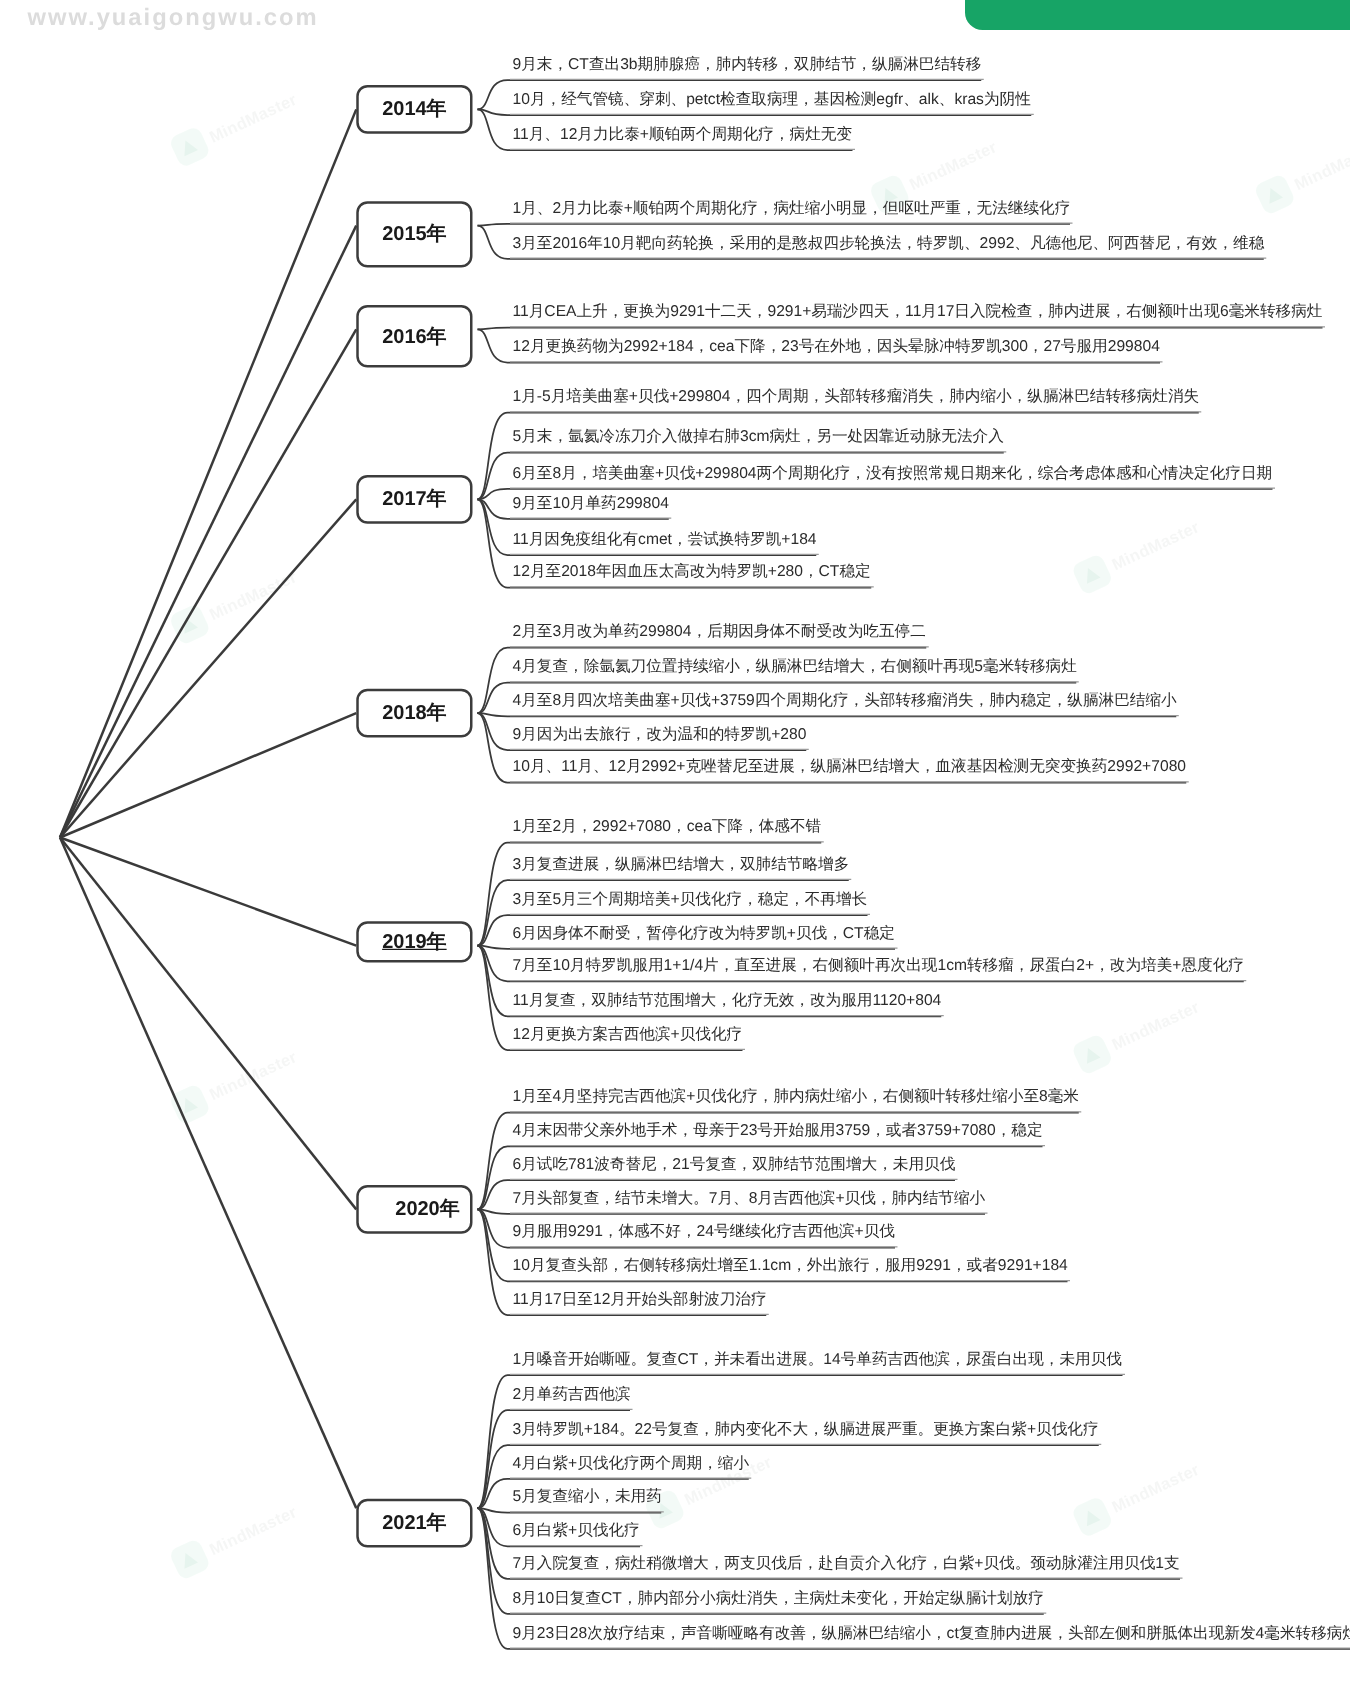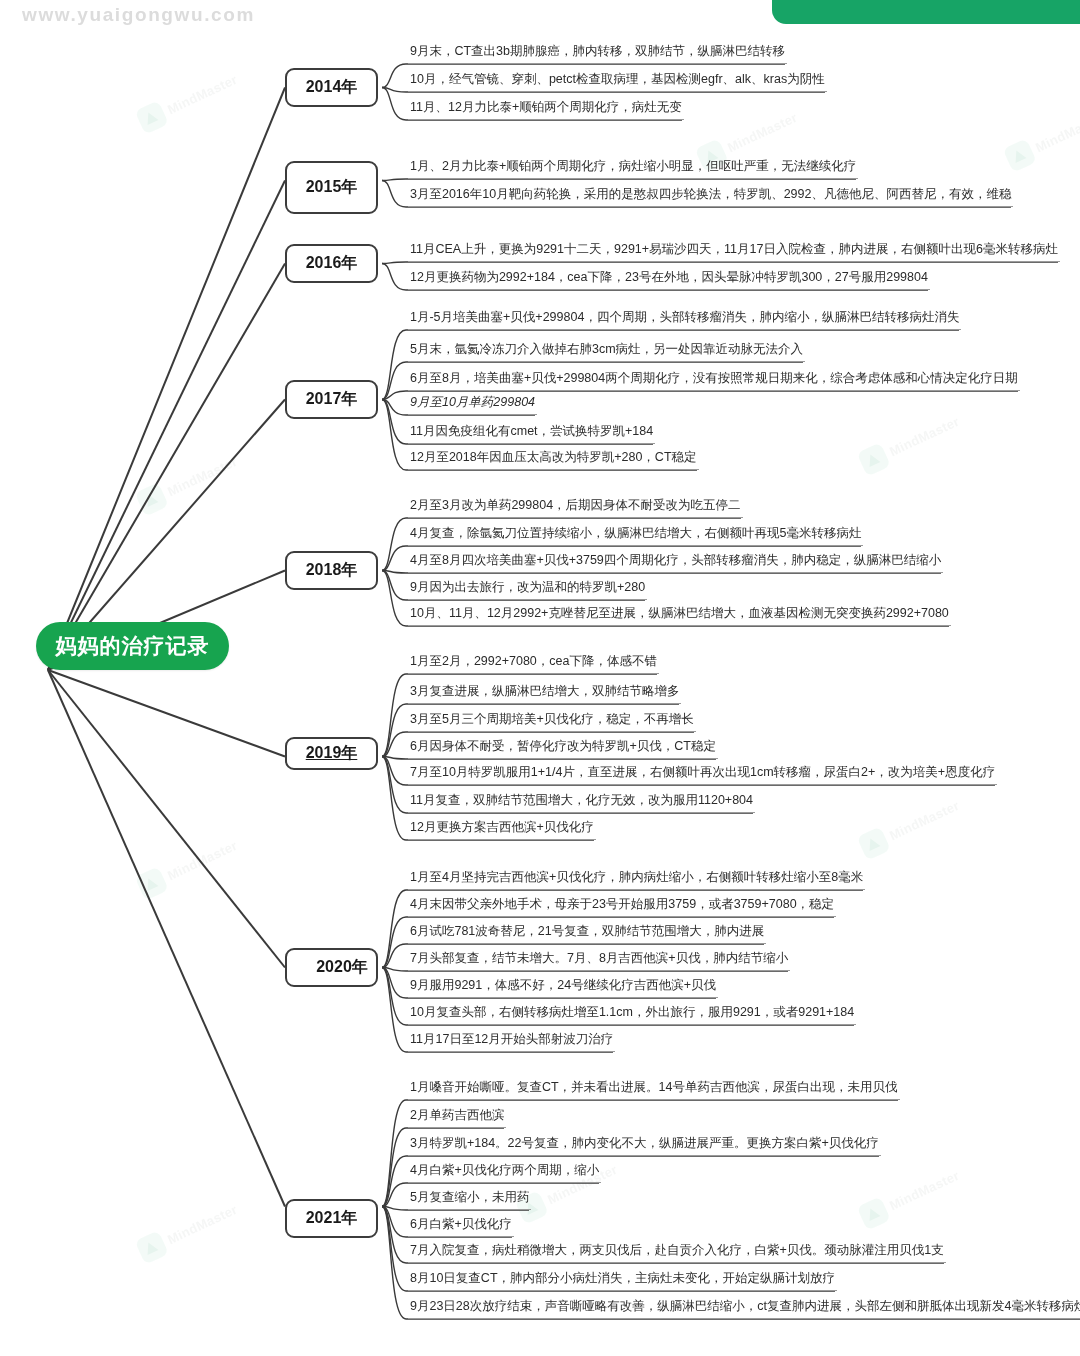--- a/index.html
+++ b/index.html
@@ -223,58 +223,57 @@
       <path d="M382,1206.5 C392.8,1206.5 388,1128 406,1128 L504,1128" fill="none" stroke="#3a3a3a" stroke-width="1.4"></path>
       <path d="M382,1206.5 C392.8,1206.5 388,1156 406,1156 L879,1156" fill="none" stroke="#3a3a3a" stroke-width="1.4"></path>
       <path d="M382,1206.5 C392.8,1206.5 388,1183 406,1183 L599,1183" fill="none" stroke="#3a3a3a" stroke-width="1.4"></path>
       <path d="M382,1206.5 C392.8,1206.5 388,1210 406,1210 L529,1210" fill="none" stroke="#3a3a3a" stroke-width="1.4"></path>
       <path d="M382,1206.5 C392.8,1206.5 388,1237 406,1237 L512,1237" fill="none" stroke="#3a3a3a" stroke-width="1.4"></path>
       <path d="M382,1206.5 C392.8,1206.5 388,1263 406,1263 L944,1263" fill="none" stroke="#3a3a3a" stroke-width="1.4"></path>
       <path d="M382,1206.5 C392.8,1206.5 388,1291 406,1291 L835,1291" fill="none" stroke="#3a3a3a" stroke-width="1.4"></path>
       <path d="M382,1206.5 C392.8,1206.5 388,1319 406,1319 L1086,1319" fill="none" stroke="#3a3a3a" stroke-width="1.4"></path>
     </svg>
 
-  <div class="root-node" style="left: 36px; top: 622px; width: 193px; height: 48px;">妈妈的治疗记录</div>
 
   <div id="branch-layer">
       <div class="year-node" style="left: 285px; top: 68px; width: 93px; height: 39px;">2014年</div>
       <div class="leaf" style="left: 408px; top: 44px;">9月末，CT查出3b期肺腺癌，肺内转移，双肺结节，纵膈淋巴结转移</div>
       <div class="leaf" style="left: 408px; top: 72px;">10月，经气管镜、穿刺、petct检查取病理，基因检测egfr、alk、kras为阴性</div>
       <div class="leaf" style="left: 408px; top: 100px;">11月、12月力比泰+顺铂两个周期化疗，病灶无变</div>
       <div class="year-node" style="left: 285px; top: 161px; width: 93px; height: 53px;">2015年</div>
       <div class="leaf" style="left: 408px; top: 159px;">1月、2月力比泰+顺铂两个周期化疗，病灶缩小明显，但呕吐严重，无法继续化疗</div>
       <div class="leaf" style="left: 408px; top: 187px;">3月至2016年10月靶向药轮换，采用的是憨叔四步轮换法，特罗凯、2992、凡德他尼、阿西替尼，有效，维稳</div>
-      <div class="year-node" style="left: 285px; top: 244px; width: 93px; height: 39px;">2016年</div>
+      <div class="year-node" style="left: 285px; top: 244px; width: 93px; height: 50px;">2016年</div>
       <div class="leaf" style="left: 408px; top: 242px;">11月CEA上升，更换为9291十二天，9291+易瑞沙四天，11月17日入院检查，肺内进展，右侧额叶出现6毫米转移病灶</div>
       <div class="leaf" style="left: 408px; top: 270px;">12月更换药物为2992+184，cea下降，23号在外地，因头晕脉冲特罗凯300，27号服用299804</div>
       <div class="year-node" style="left: 285px; top: 380px; width: 93px; height: 39px;">2017年</div>
       <div class="leaf" style="left: 408px; top: 310px;">1月-5月培美曲塞+贝伐+299804，四个周期，头部转移瘤消失，肺内缩小，纵膈淋巴结转移病灶消失</div>
       <div class="leaf" style="left: 408px; top: 342px;">5月末，氩氦冷冻刀介入做掉右肺3cm病灶，另一处因靠近动脉无法介入</div>
       <div class="leaf" style="left: 408px; top: 371px;">6月至8月，培美曲塞+贝伐+299804两个周期化疗，没有按照常规日期来化，综合考虑体感和心情决定化疗日期</div>
-      <div class="leaf" style="left: 408px; top: 395px; font-style: italic;">9月至10月单药299804</div>
+      <div class="leaf" style="left: 408px; top: 395px;">9月至10月单药299804</div>
       <div class="leaf" style="left: 408px; top: 424px;">11月因免疫组化有cmet，尝试换特罗凯+184</div>
       <div class="leaf" style="left: 408px; top: 450px;">12月至2018年因血压太高改为特罗凯+280，CT稳定</div>
       <div class="year-node" style="left: 285px; top: 551px; width: 93px; height: 39px;">2018年</div>
       <div class="leaf" style="left: 408px; top: 498px;">2月至3月改为单药299804，后期因身体不耐受改为吃五停二</div>
       <div class="leaf" style="left: 408px; top: 526px;">4月复查，除氩氦刀位置持续缩小，纵膈淋巴结增大，右侧额叶再现5毫米转移病灶</div>
       <div class="leaf" style="left: 408px; top: 553px;">4月至8月四次培美曲塞+贝伐+3759四个周期化疗，头部转移瘤消失，肺内稳定，纵膈淋巴结缩小</div>
       <div class="leaf" style="left: 408px; top: 580px;">9月因为出去旅行，改为温和的特罗凯+280</div>
       <div class="leaf" style="left: 408px; top: 606px;">10月、11月、12月2992+克唑替尼至进展，纵膈淋巴结增大，血液基因检测无突变换药2992+7080</div>
       <div class="year-node" style="left: 285px; top: 737px; width: 93px; height: 33px; text-decoration: underline;">2019年</div>
       <div class="leaf" style="left: 408px; top: 654px;">1月至2月，2992+7080，cea下降，体感不错</div>
       <div class="leaf" style="left: 408px; top: 684px;">3月复查进展，纵膈淋巴结增大，双肺结节略增多</div>
       <div class="leaf" style="left: 408px; top: 712px;">3月至5月三个周期培美+贝伐化疗，稳定，不再增长</div>
       <div class="leaf" style="left: 408px; top: 739px;">6月因身体不耐受，暂停化疗改为特罗凯+贝伐，CT稳定</div>
       <div class="leaf" style="left: 408px; top: 765px;">7月至10月特罗凯服用1+1/4片，直至进展，右侧额叶再次出现1cm转移瘤，尿蛋白2+，改为培美+恩度化疗</div>
       <div class="leaf" style="left: 408px; top: 793px;">11月复查，双肺结节范围增大，化疗无效，改为服用1120+804</div>
       <div class="leaf" style="left: 408px; top: 820px;">12月更换方案吉西他滨+贝伐化疗</div>
       <div class="year-node" style="left: 285px; top: 948px; width: 93px; height: 39px; padding-left: 21px;">2020年</div>
       <div class="leaf" style="left: 408px; top: 870px;">1月至4月坚持完吉西他滨+贝伐化疗，肺内病灶缩小，右侧额叶转移灶缩小至8毫米</div>
       <div class="leaf" style="left: 408px; top: 897px;">4月末因带父亲外地手术，母亲于23号开始服用3759，或者3759+7080，稳定</div>
-      <div class="leaf" style="left: 408px; top: 924px;">6月试吃781波奇替尼，21号复查，双肺结节范围增大，肺内进展</div>
+      <div class="leaf" style="left: 408px; top: 924px;">6月试吃781波奇替尼，21号复查，双肺结节范围增大，未用贝伐</div>
       <div class="leaf" style="left: 408px; top: 951px;">7月头部复查，结节未增大。7月、8月吉西他滨+贝伐，肺内结节缩小</div>
       <div class="leaf" style="left: 408px; top: 978px;">9月服用9291，体感不好，24号继续化疗吉西他滨+贝伐</div>
       <div class="leaf" style="left: 408px; top: 1005px;">10月复查头部，右侧转移病灶增至1.1cm，外出旅行，服用9291，或者9291+184</div>
       <div class="leaf" style="left: 408px; top: 1032px;">11月17日至12月开始头部射波刀治疗</div>
       <div class="year-node" style="left: 285px; top: 1187px; width: 93px; height: 39px; margin-top: 12px;">2021年</div>
       <div class="leaf" style="left: 408px; top: 1080px;">1月嗓音开始嘶哑。复查CT，并未看出进展。14号单药吉西他滨，尿蛋白出现，未用贝伐</div>
       <div class="leaf" style="left: 408px; top: 1108px;">2月单药吉西他滨</div>
       <div class="leaf" style="left: 408px; top: 1136px;">3月特罗凯+184。22号复查，肺内变化不大，纵膈进展严重。更换方案白紫+贝伐化疗</div>
       <div class="leaf" style="left: 408px; top: 1163px;">4月白紫+贝伐化疗两个周期，缩小</div>
       <div class="leaf" style="left: 408px; top: 1190px;">5月复查缩小，未用药</div>

